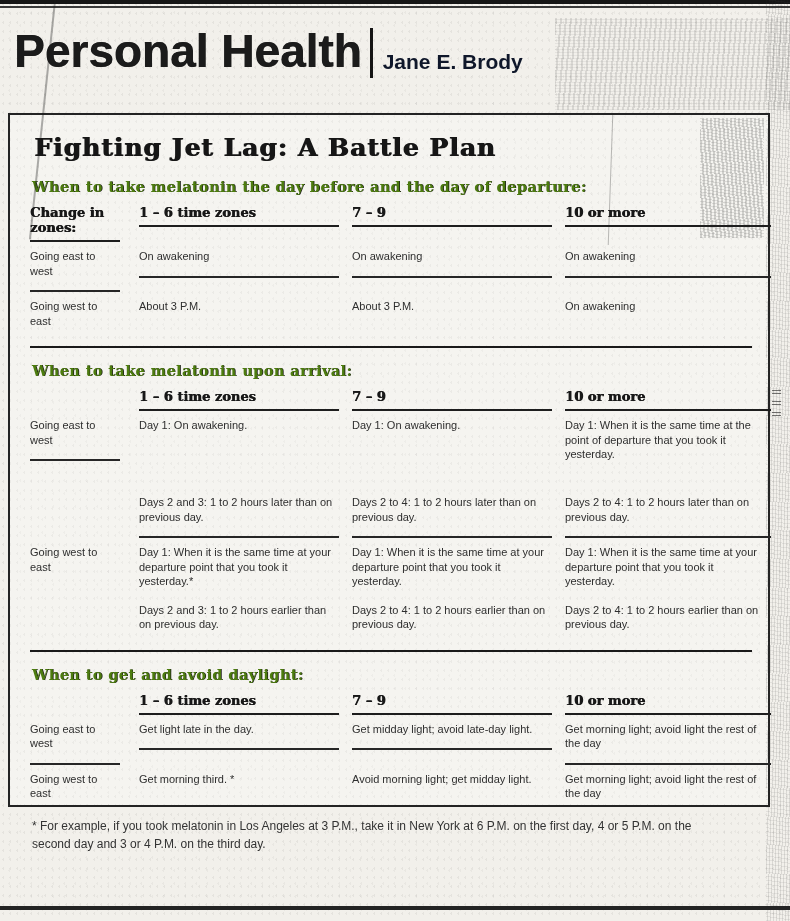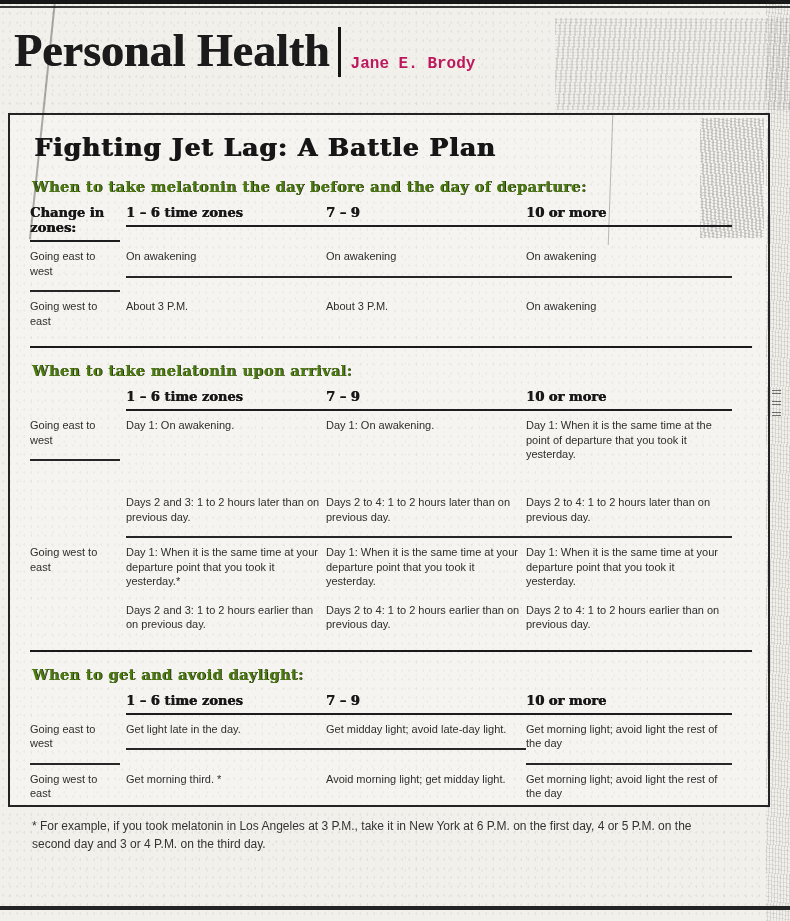--- a/index.html
+++ b/index.html
@@ -15,28 +15,28 @@
     background-size:7px 9px, 11px 13px;
     background-position:0 0, 4px 6px;
   }
   
   .toprule {
     position:absolute; left:0; top:8; width:790px; height:9px;
     background:linear-gradient(#161616 0 4px, transparent 4px 6px, #3a3a3a 6px 8px, transparent 8px);
   }
   .masthead { position:absolute; left:14px; top:24px; display:flex; align-items:flex-end; }
   .masthead-title {
-    font-family:Liberation Serif, serif;
+    font-family:Liberation Sans, sans-serif;
     font-size:46px; font-weight:600; letter-spacing:0px; color:#1b1b1b;
     text-shadow:0.6px 0 0 #1b1b1b;
   }
   .masthead-bar { width:3px; height:50px; background:#151515; margin:0 10px 0 8px; }
   .masthead-byline {
-    font-family:Liberation Mono, monospace;
-    font-size:16px; font-weight:700; color:#be185d; padding-bottom:4px;
+    font-family:Liberation Sans, sans-serif;
+    font-size:21px; font-weight:700; color:#0f172a; padding-bottom:4px;
   }
   
   .box {
     position:absolute; left:8px; top:113px; width:762px; height:694px;
     border:2px solid #232323;
     padding:10px 16px 8px 20px;
     background:rgba(255,255,255,.25);
   }
   .article-title {
     font-family:"DejaVu Serif", serif;
@@ -46,20 +46,21 @@
   }
   .section-heading {
     font-family:"DejaVu Serif", serif;
     font-size:14.5px; font-weight:bold; letter-spacing:.4px; color:#4d7c0f;
     text-shadow:.7px 0 0 #181818;
     margin:4px 0 10px 2px;
   }
   .grid {
     display:grid;
     grid-template-columns:96px 200px 200px 206px;
+    column-gap:13px;
     align-items:start;
   }
   .hdr-cell {
     font-family:"DejaVu Serif", serif;
     font-size:13px; font-weight:bold; color:#181818;
     text-shadow:.6px 0 0 #181818;
     padding-bottom:5px;
     border-bottom:2px solid #1d1d1d;
   }
   .hdr-cell.blank { border-bottom:none; }

